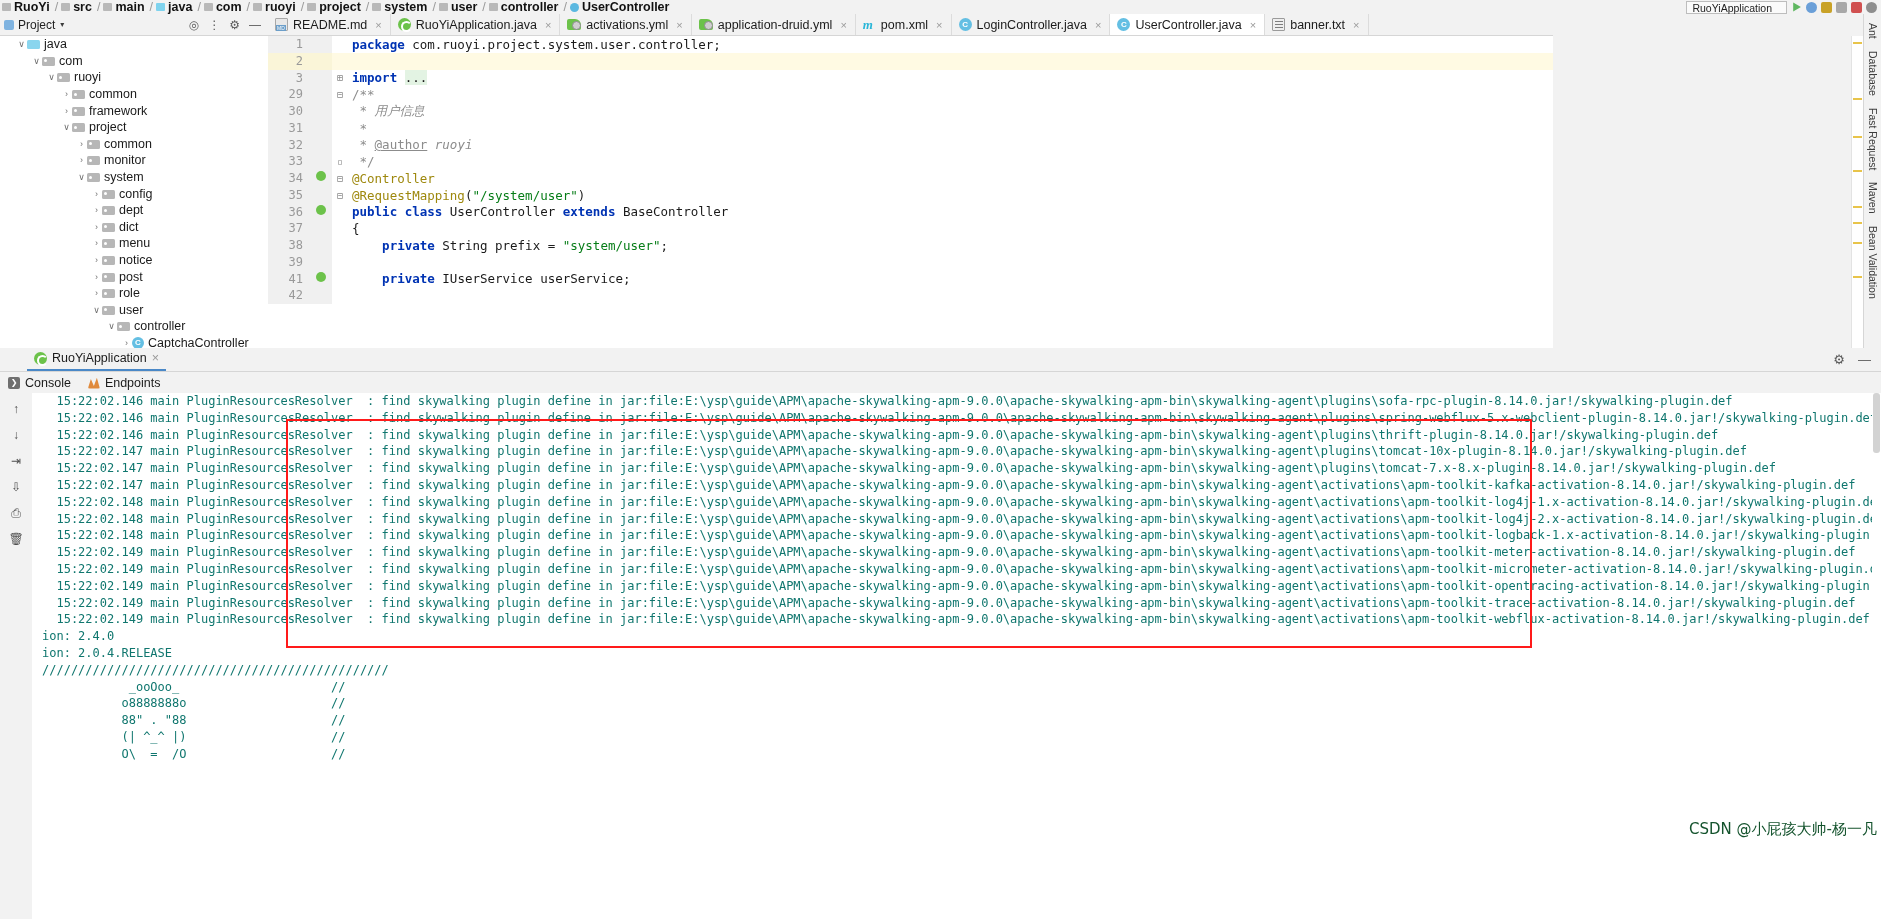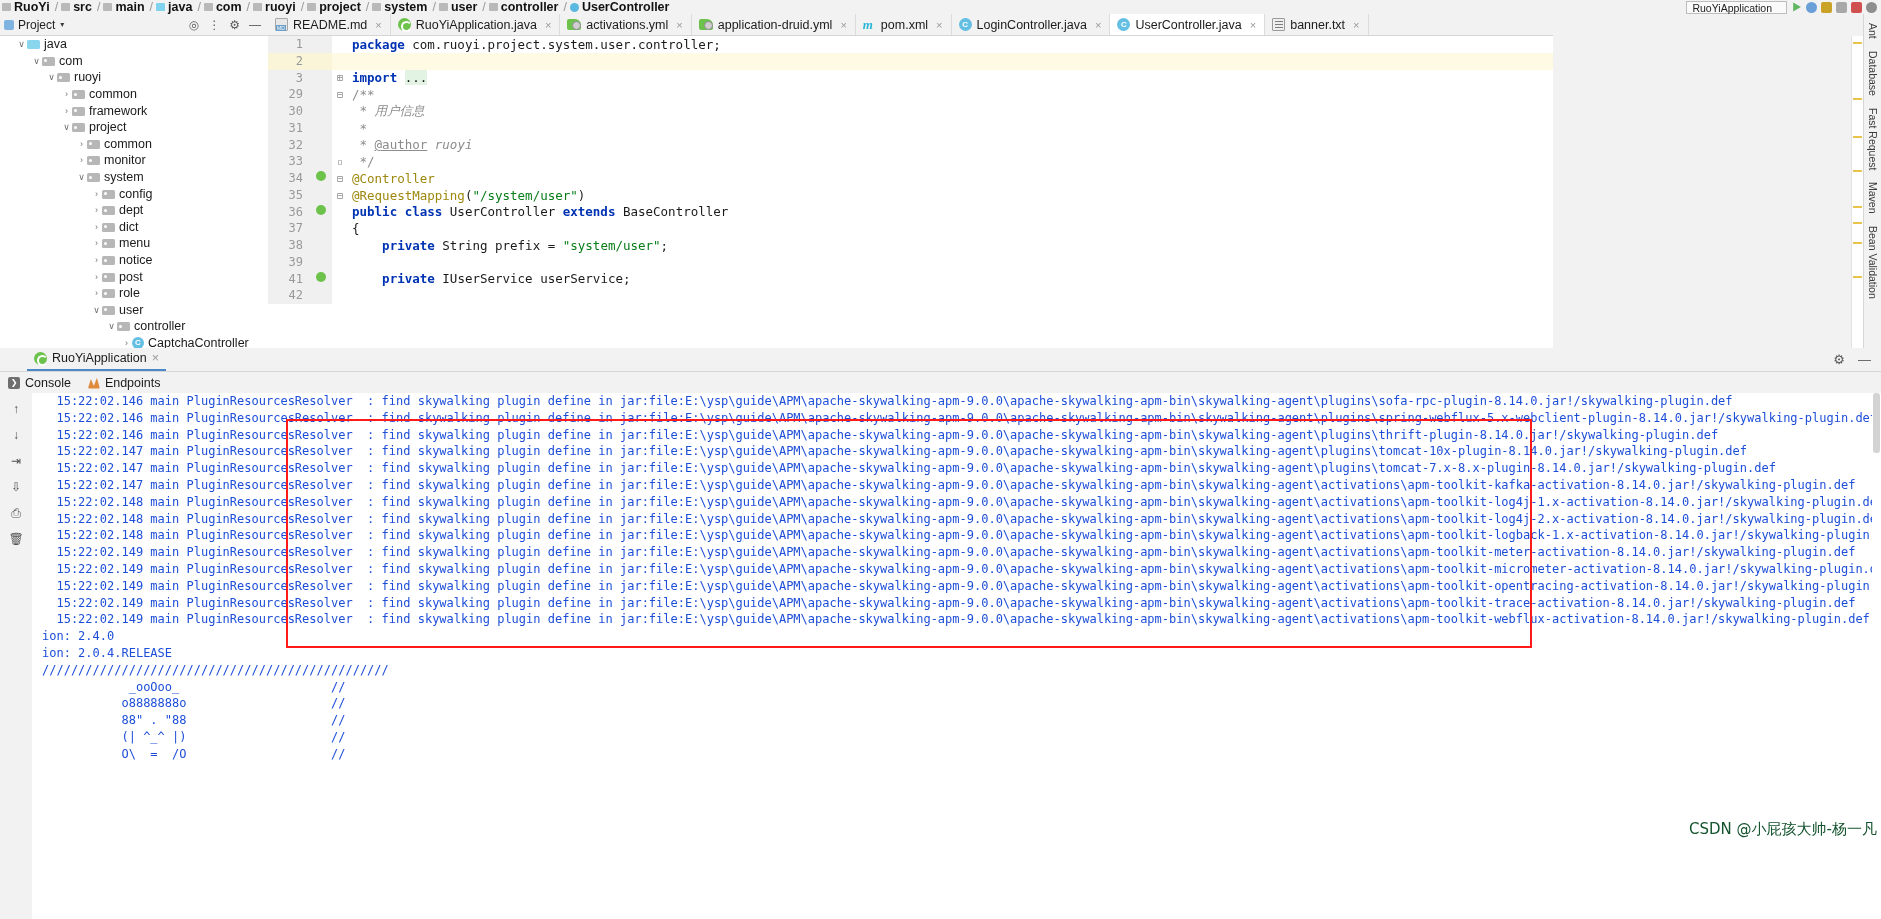--- a/index.html
+++ b/index.html
@@ -117,21 +117,21 @@
   .run-sub { position:absolute; left:0; top:24px; width:1881px; height:21px; display:flex;
     align-items:center; gap:17px; padding-left:8px; font-size:12.5px; color:#1b1b1b; }
   .run-sub .it { display:flex; align-items:center; gap:5px; }
 
   
   .conbar { position:absolute; left:0; top:45px; width:32px; height:526px; background:#f2f2f2;
     display:flex; flex-direction:column; align-items:center; padding-top:9px; gap:12px;
     color:#4e4e4e; font-size:12px; }
 
   .console { position:absolute; left:32px; top:45px; width:1849px; height:526px; background:#fff;
-    overflow:hidden; font-family:"DejaVu Sans Mono", monospace; font-size:12px; color:#1d4ed8;
+    overflow:hidden; font-family:"DejaVu Sans Mono", monospace; font-size:12px; color:#0f766e;
     white-space:pre; }
   .cline { height:16.8px; line-height:16.8px; padding-left:10px; }
   .redbox { position:absolute; left:286px; top:419px; width:1246px; height:229px;
     border:2px solid #ff1a1a; pointer-events:none; }
 
   .watermark { position:absolute; right:4px; bottom:6px; font-size:15px; color:#14532d;
     font-family:"DejaVu Sans", sans-serif; }
 
   .scroll-v { position:absolute; right:0; top:45px; width:9px; height:526px; background:#fff; }
   .scroll-v .thumb { position:absolute; right:1px; top:0; width:7px; height:60px; background:#d3d3d3;

